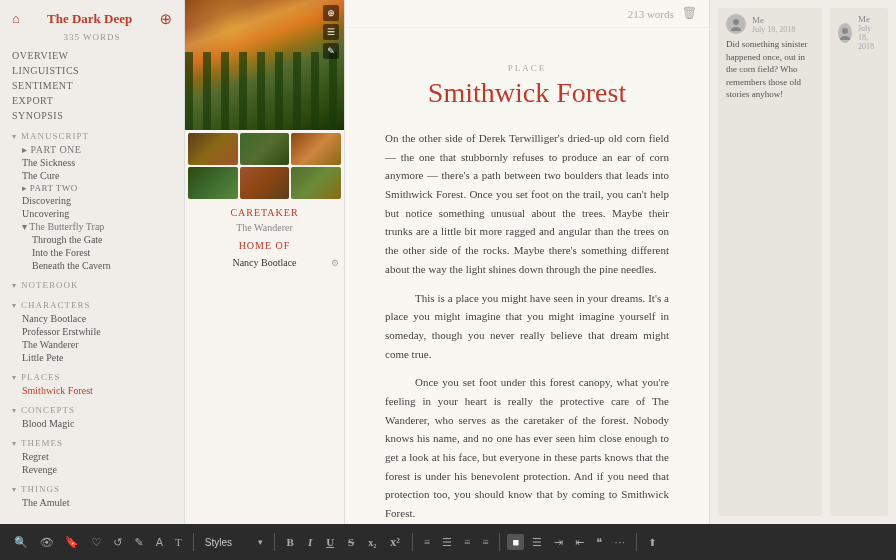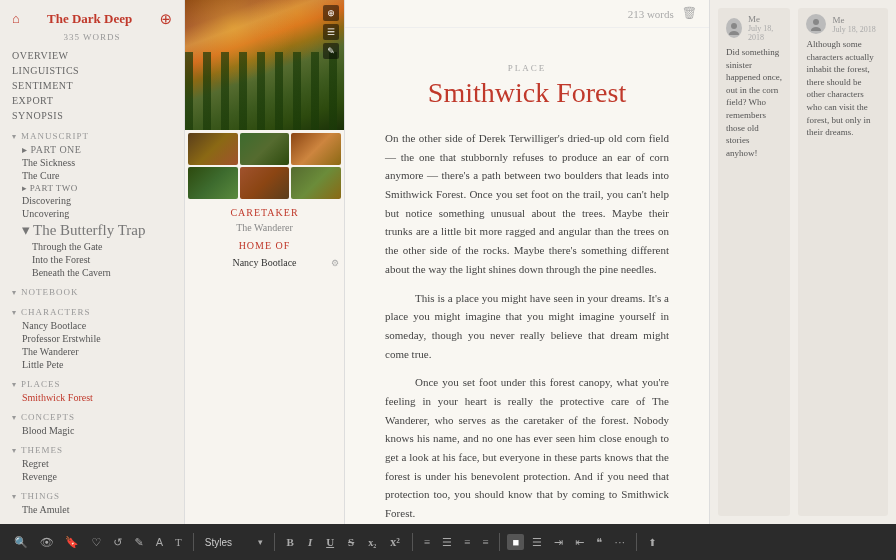--- a/index.html
+++ b/index.html
@@ -410,21 +410,21 @@
     </div>
 
     <div class="sidebar-section">
       <div class="sidebar-section-title expanded">MANUSCRIPT</div>
       <div class="sidebar-sub-item" style="font-size:10px;color:#777;letter-spacing:0.5px;">▸ PART ONE</div>
       <div class="sidebar-sub-item">The Sickness</div>
       <div class="sidebar-sub-item">The Cure</div>
       <div class="sidebar-sub-item" style="font-size:9px;color:#777;letter-spacing:0.5px;">▸ PART TWO</div>
       <div class="sidebar-sub-item">Discovering</div>
       <div class="sidebar-sub-item">Uncovering</div>
-      <div class="sidebar-sub-item" style="font-size:15px;color:#777;">▾ The Butterfly Trap</div>
+      <div class="sidebar-sub-item" style="font-size:10px;color:#777;">▾ The Butterfly Trap</div>
       <div class="sidebar-sub-item" style="padding-left:20px;">Through the Gate</div>
       <div class="sidebar-sub-item" style="padding-left:20px;">Into the Forest</div>
       <div class="sidebar-sub-item" style="padding-left:20px;">Beneath the Cavern</div>
     </div>
 
     <div class="sidebar-section">
       <div class="sidebar-section-title expanded">NOTEBOOK</div>
     </div>
 
     <div class="sidebar-section">
@@ -527,21 +527,20 @@
           <svg width="14" height="14" viewBox="0 0 14 14">
               <circle cx="7" cy="5" r="3" fill="#888"></circle>
               <ellipse cx="7" cy="13" rx="5" ry="3" fill="#888"></ellipse>
             </svg>
         </div>
         <div>
           <div class="comment-author">Me</div>
           <div class="comment-date">July 18, 2018</div>
         </div>
       </div>
-      <div class="comment-text">Although some characters actually inhabit the forest, there should be other characters who can visit the forest, but only in their dreams.</div>
     </div>
   </div>
 </div>
 
 <div class="toolbar">
   <span class="toolbar-icon">🔍</span>
   <span class="toolbar-icon">👁</span>
   <span class="toolbar-icon">🔖</span>
   <span class="toolbar-icon">♡</span>
   <span class="toolbar-icon">↺</span>

